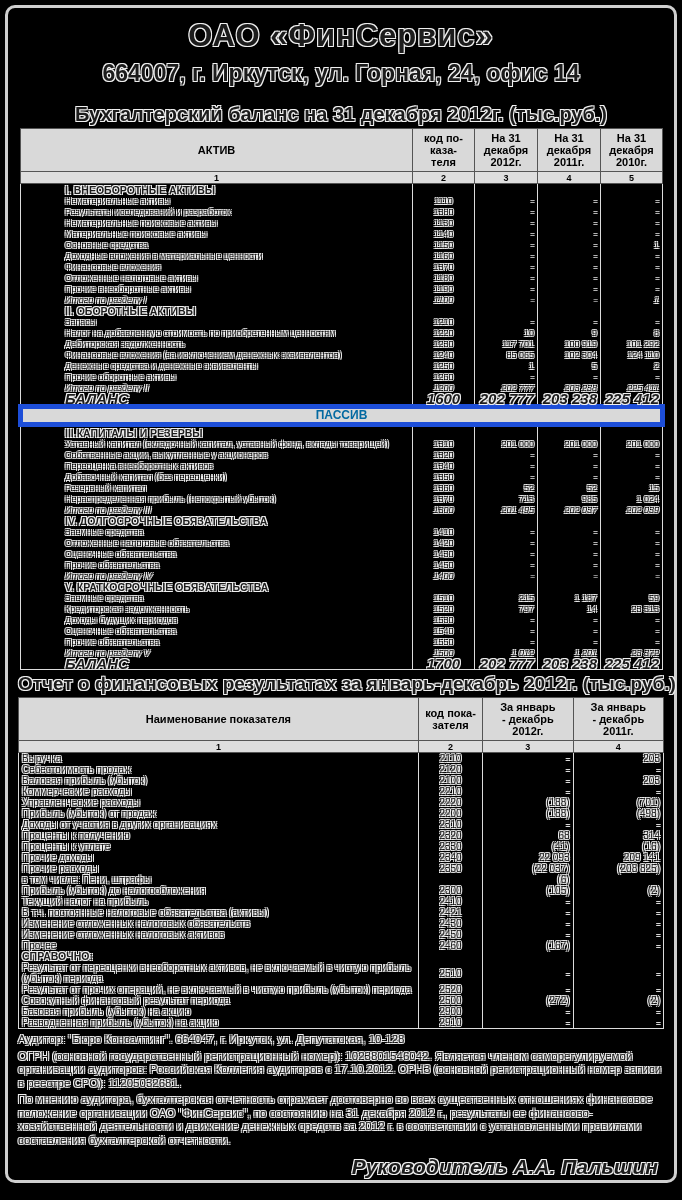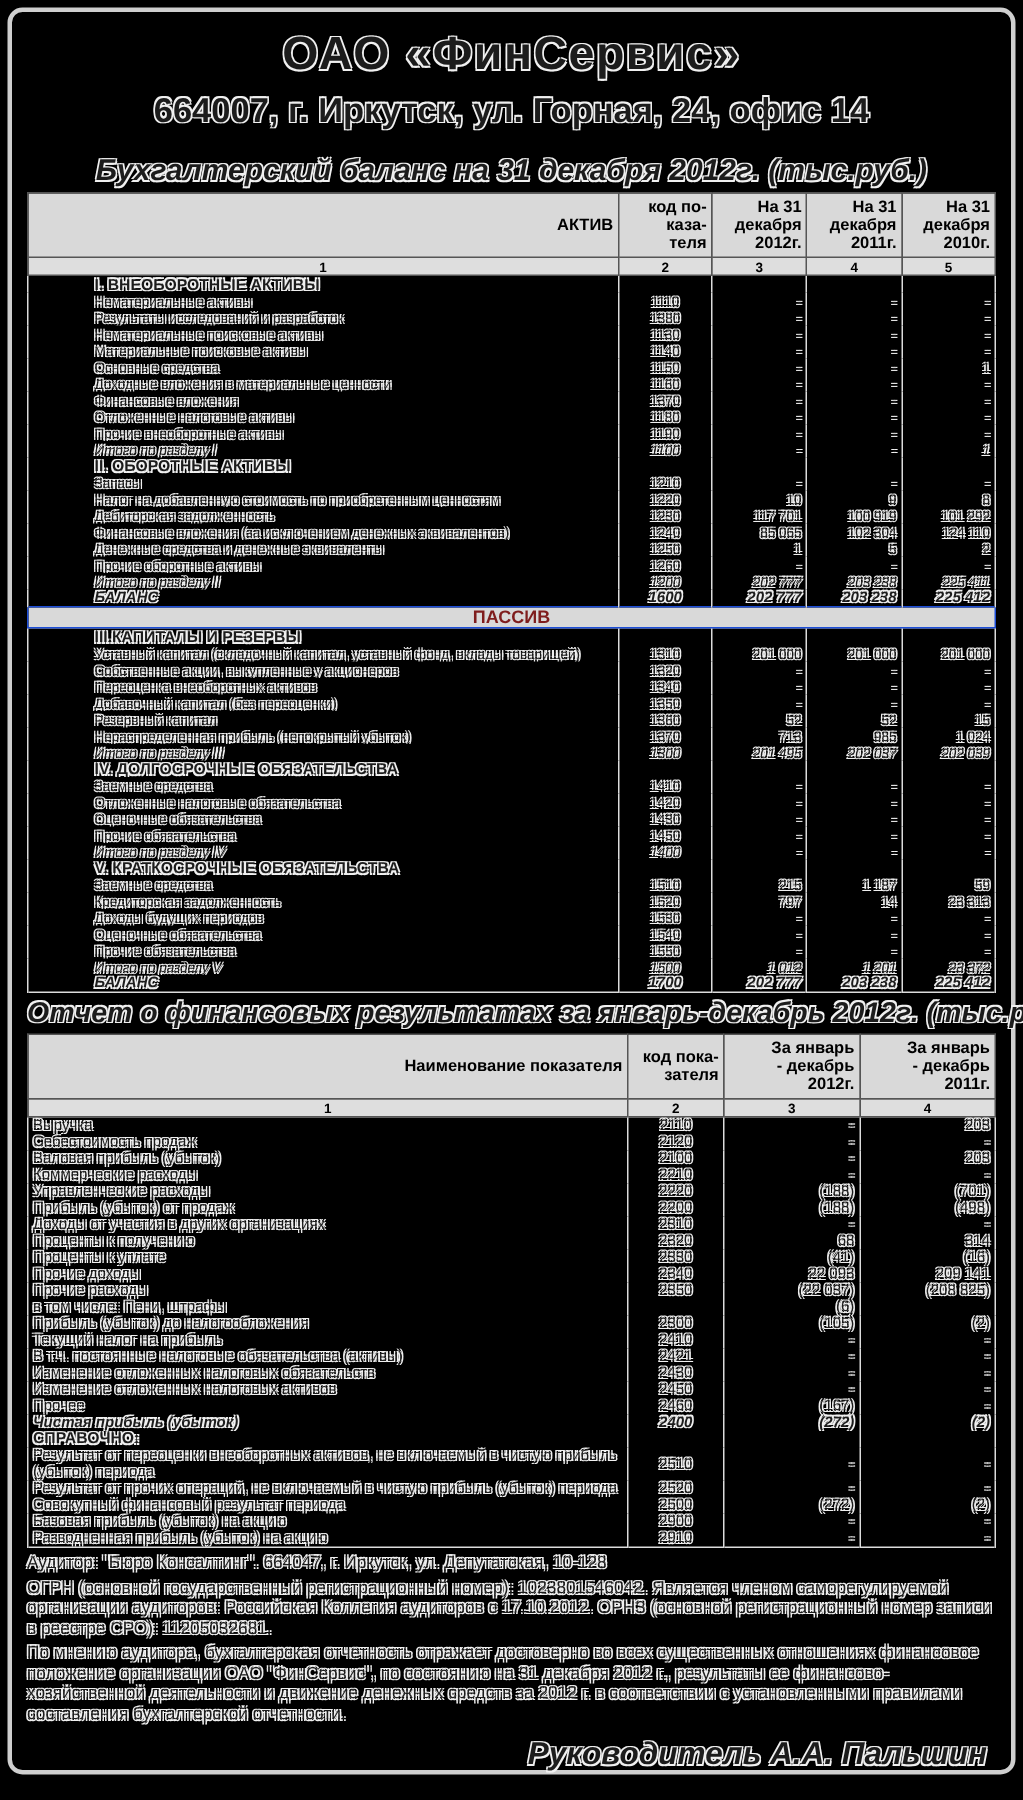--- a/index.html
+++ b/index.html
@@ -6,49 +6,49 @@
   body{width:682px;height:1200px;font-family:"Liberation Sans",sans-serif;}
   .page{position:relative;width:682px;height:1188px;background:#000;overflow:hidden;}
   .frame{
     position:absolute;inset:5px;border:3px solid #cfcfcf;border-radius:10px;
     padding:8px 10px 4px;
     color:#1c1c1c;
     text-shadow:-1px -1px 0 #f0f0f0,1px -1px 0 #f0f0f0,-1px 1px 0 #f0f0f0,1px 1px 0 #f0f0f0;
   }
   h1{font-size:31px;margin:2px 0 6px;text-align:center;font-weight:bold;letter-spacing:1px;}
   h2{font-size:23px;margin:0 0 4px;text-align:center;font-weight:bold;}
-  h3{font-size:20px;margin:16px 0 2px;text-align:center;font-weight:bold;white-space:nowrap;font-style:italic;}
+  h3{font-size:20px;margin:16px 0 2px;text-align:center;font-weight:bold;white-space:nowrap;}
   table{width:100%;border-collapse:collapse;table-layout:fixed;}
   td,th{padding:0 3px;vertical-align:middle;}
   th,td{border-left:1px solid #dcdcdc;border-right:1px solid #dcdcdc;}
   table{border:1px solid #dcdcdc;}
   .head th{
     background:#d9d9d9;border:1px solid #555;color:#000;text-shadow:none;
-    font-weight:bold;font-size:11px;line-height:12px;text-align:right;height:42px;vertical-align:middle;
+    font-weight:bold;font-size:11px;line-height:12px;text-align:center;height:42px;vertical-align:middle;
   }
   .nums td{
     background:#dedede;border:1px solid #555;color:#000;text-shadow:none;
     font-weight:bold;font-size:9px;line-height:10px;text-align:center;height:11px;
   }
   .band td{
-    background:#d9d9d9;border:1px solid #1d4ed8;color:#7f1d1d;text-shadow:none;
+    background:#d9d9d9;border:5px solid #1d4ed8;color:#0369a1;text-shadow:none;
     font-weight:bold;font-size:12px;line-height:13px;text-align:center;height:14px;
   }
   .pre{white-space:pre-line;}
   .bal{font-size:9px;line-height:10px;}
   .bal td{height:11px;}
   .bal .nm{white-space:nowrap;overflow:hidden;padding-left:44px;}
   .inc{font-size:10px;line-height:11px;margin-top:1px;}
   .inc td{height:11px;}
   .inc .nm{white-space:normal;overflow:hidden;}
   .cd{text-align:center;}
   .vl{text-align:right;}
   tr.section .nm{font-weight:bold;font-size:10.5px;}
   tr.total{font-style:italic;}
-  tr.grand{font-style:italic;font-weight:bold;font-size:10px;}
+  tr.grand{font-style:italic;font-weight:bold;font-size:15px;}
   .inc tr.grand,.inc tr.total{font-size:10px;}
   .foot{margin-top:4px;font-size:11.5px;line-height:13.5px;text-align:left;}
   .foot p{margin:0 0 3px;}
   .sig{margin-top:8px;font-size:21px;font-weight:bold;font-style:italic;text-align:right;padding-right:6px;}
 </style>
 </head>
 <body>
 
 <div class="page">
   <div class="frame">
@@ -585,26 +585,20 @@
             <td class="vl">-</td>
           </tr>
 
           <tr>
             <td class="nm">Прочее</td>
             <td class="cd">2460</td>
             <td class="vl">(167)</td>
             <td class="vl">-</td>
           </tr>
 
-          <tr class="grand">
-            <td class="nm">Чистая прибыль (убыток)</td>
-            <td class="cd">2400</td>
-            <td class="vl">(272)</td>
-            <td class="vl">(2)</td>
-          </tr>
 
           <tr class="section">
             <td class="nm">СПРАВОЧНО:</td>
             <td class="cd"></td>
             <td class="vl"></td>
             <td class="vl"></td>
           </tr>
 
           <tr>
             <td class="nm">Результат от переоценки внеоборотных активов, не включаемый в чистую прибыль (убыток) периода</td>

